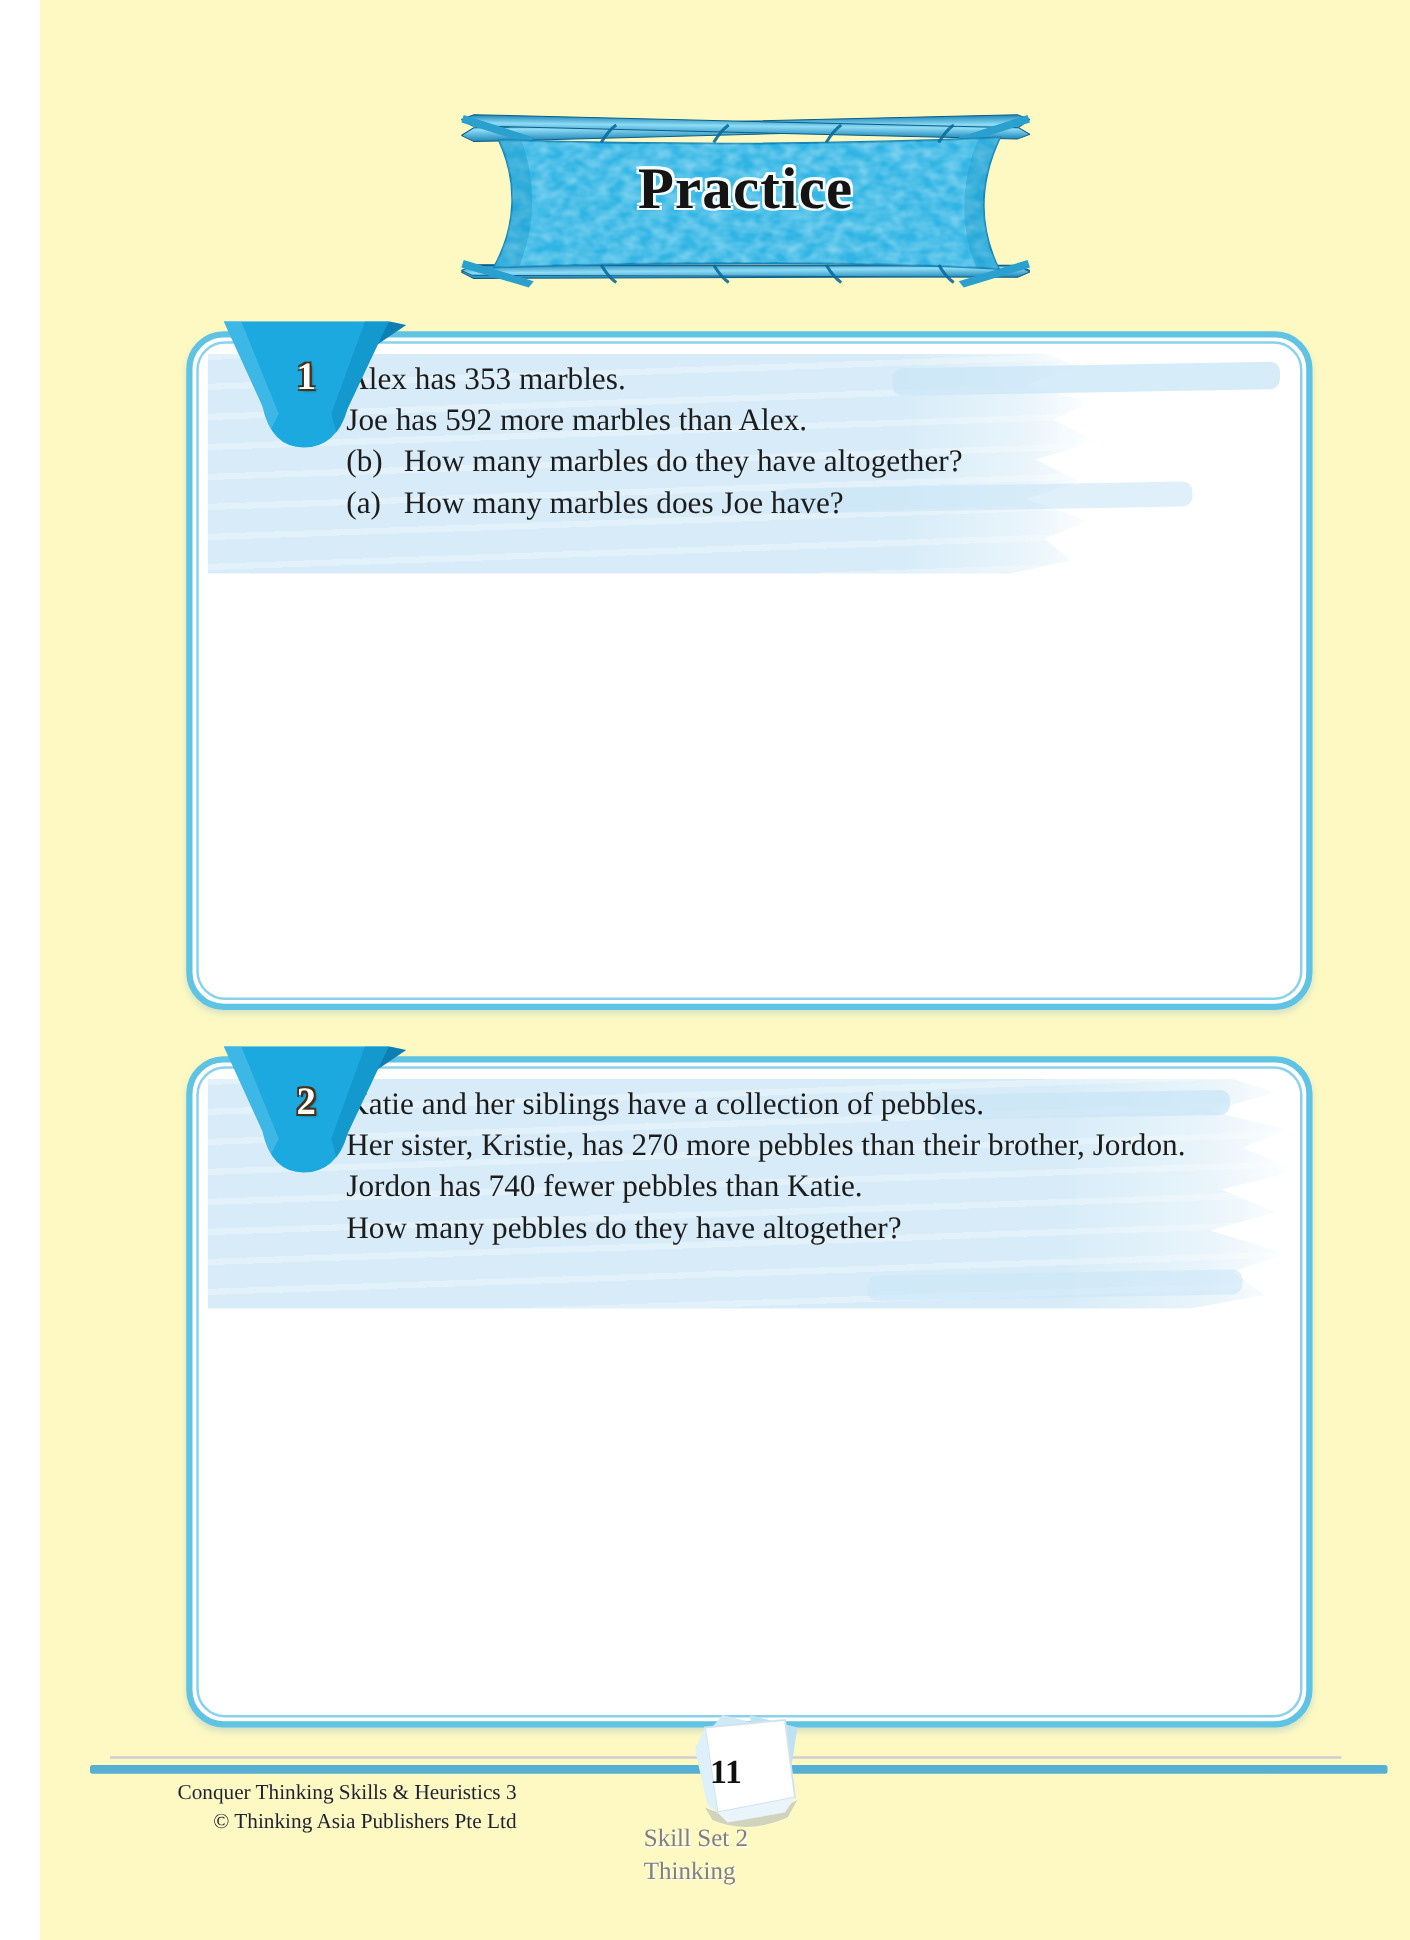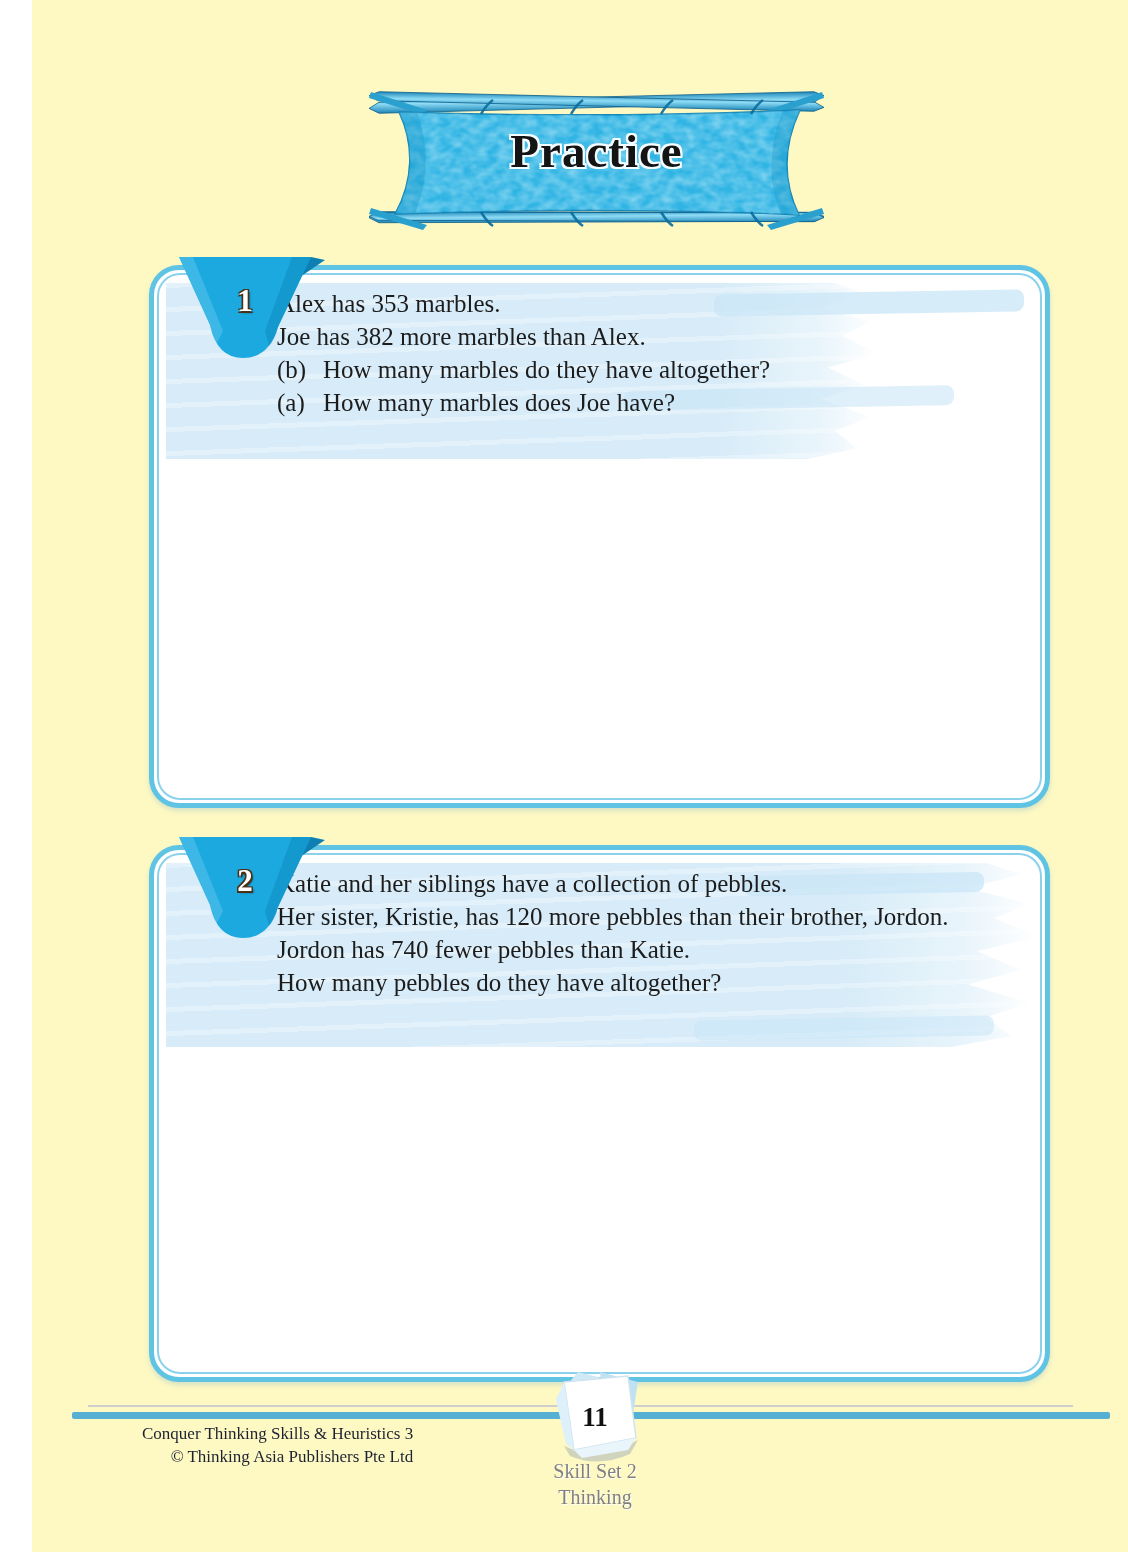--- a/index.html
+++ b/index.html
@@ -77,25 +77,25 @@
   
   .rule-thin{position:absolute;left:56px;top:1405px;width:985px;height:2px;background:#cfcfcf;}
   .rule-blue{position:absolute;left:40px;top:1412px;width:1038px;height:7px;background:#56b0d3;border-radius:2px;}
   .credits{
     position:absolute;left:110px;top:1422px;
     font-size:17px;line-height:23px;color:#1d2233;text-align:right;
   }
   .page-marker{position:absolute;left:512px;top:1366px;width:110px;height:102px;}
   .page-marker svg{position:absolute;inset:0;}
   .pagenum{
-    position:absolute;left:536px;top:1402px;width:54px;text-align:center;
+    position:absolute;left:536px;top:1402px;width:54px;
     font-size:27px;font-weight:bold;color:#101010;
   }
   .skillset{
-    position:absolute;left:483px;top:1458px;width:160px;text-align:center;
+    position:absolute;left:483px;top:1458px;width:160px;
     font-size:20px;line-height:26px;color:#808080;
     text-shadow:1px 1px 0 rgba(255,255,255,.95);
   }
 </style>
 </head>
 <body>
 
 <div class="page">
 
   <div class="banner">
@@ -157,21 +157,21 @@
         <path d="M132,0 L146,3 L112,26 Z" fill="#0d7fb2"></path>
         <path d="M0,0 L132,0 L99,70 Q90,101 64,101 Q38,101 31,68 Z" fill="#1ca9e0"></path>
         <path d="M132,0 L99,70 Q96,82 90,89 L86,74 L113,0 Z" fill="#0f8cc0" opacity="0.55"></path>
         <path d="M0,0 L31,68 Q33,78 38,86 L44,74 L14,0 Z" fill="#5cc6ec" opacity="0.5"></path>
       </svg>
       <span class="badge-num">1</span>
     </div>
 
     <div class="qtext">
       <div class="qline">Alex has 353 marbles.</div>
-      <div class="qline">Joe has 382 more marbles than Alex.</div>
+      <div class="qline">Joe has 592 more marbles than Alex.</div>
       <div class="qline">
         <span class="plabel">(b)</span><span>How many marbles do they have altogether?</span>
       </div>
       <div class="qline">
         <span class="plabel">(a)</span><span>How many marbles does Joe have?</span>
       </div>
     </div>
   </section>
 
   <section class="qbox qbox2">
@@ -185,21 +185,21 @@
         <path d="M132,0 L146,3 L112,26 Z" fill="#0d7fb2"></path>
         <path d="M0,0 L132,0 L99,70 Q90,101 64,101 Q38,101 31,68 Z" fill="#1ca9e0"></path>
         <path d="M132,0 L99,70 Q96,82 90,89 L86,74 L113,0 Z" fill="#0f8cc0" opacity="0.55"></path>
         <path d="M0,0 L31,68 Q33,78 38,86 L44,74 L14,0 Z" fill="#5cc6ec" opacity="0.5"></path>
       </svg>
       <span class="badge-num">2</span>
     </div>
 
     <div class="qtext">
       <div class="qline">Katie and her siblings have a collection of pebbles.</div>
-      <div class="qline">Her sister, Kristie, has 120 more pebbles than their brother, Jordon.</div>
+      <div class="qline">Her sister, Kristie, has 270 more pebbles than their brother, Jordon.</div>
       <div class="qline">Jordon has 740 fewer pebbles than Katie.</div>
       <div class="qline">How many pebbles do they have altogether?</div>
     </div>
   </section>
 
   <div class="rule-thin"></div>
   <div class="rule-blue"></div>
 
   <div class="credits">
     <div>Conquer Thinking Skills &amp; Heuristics 3</div>

